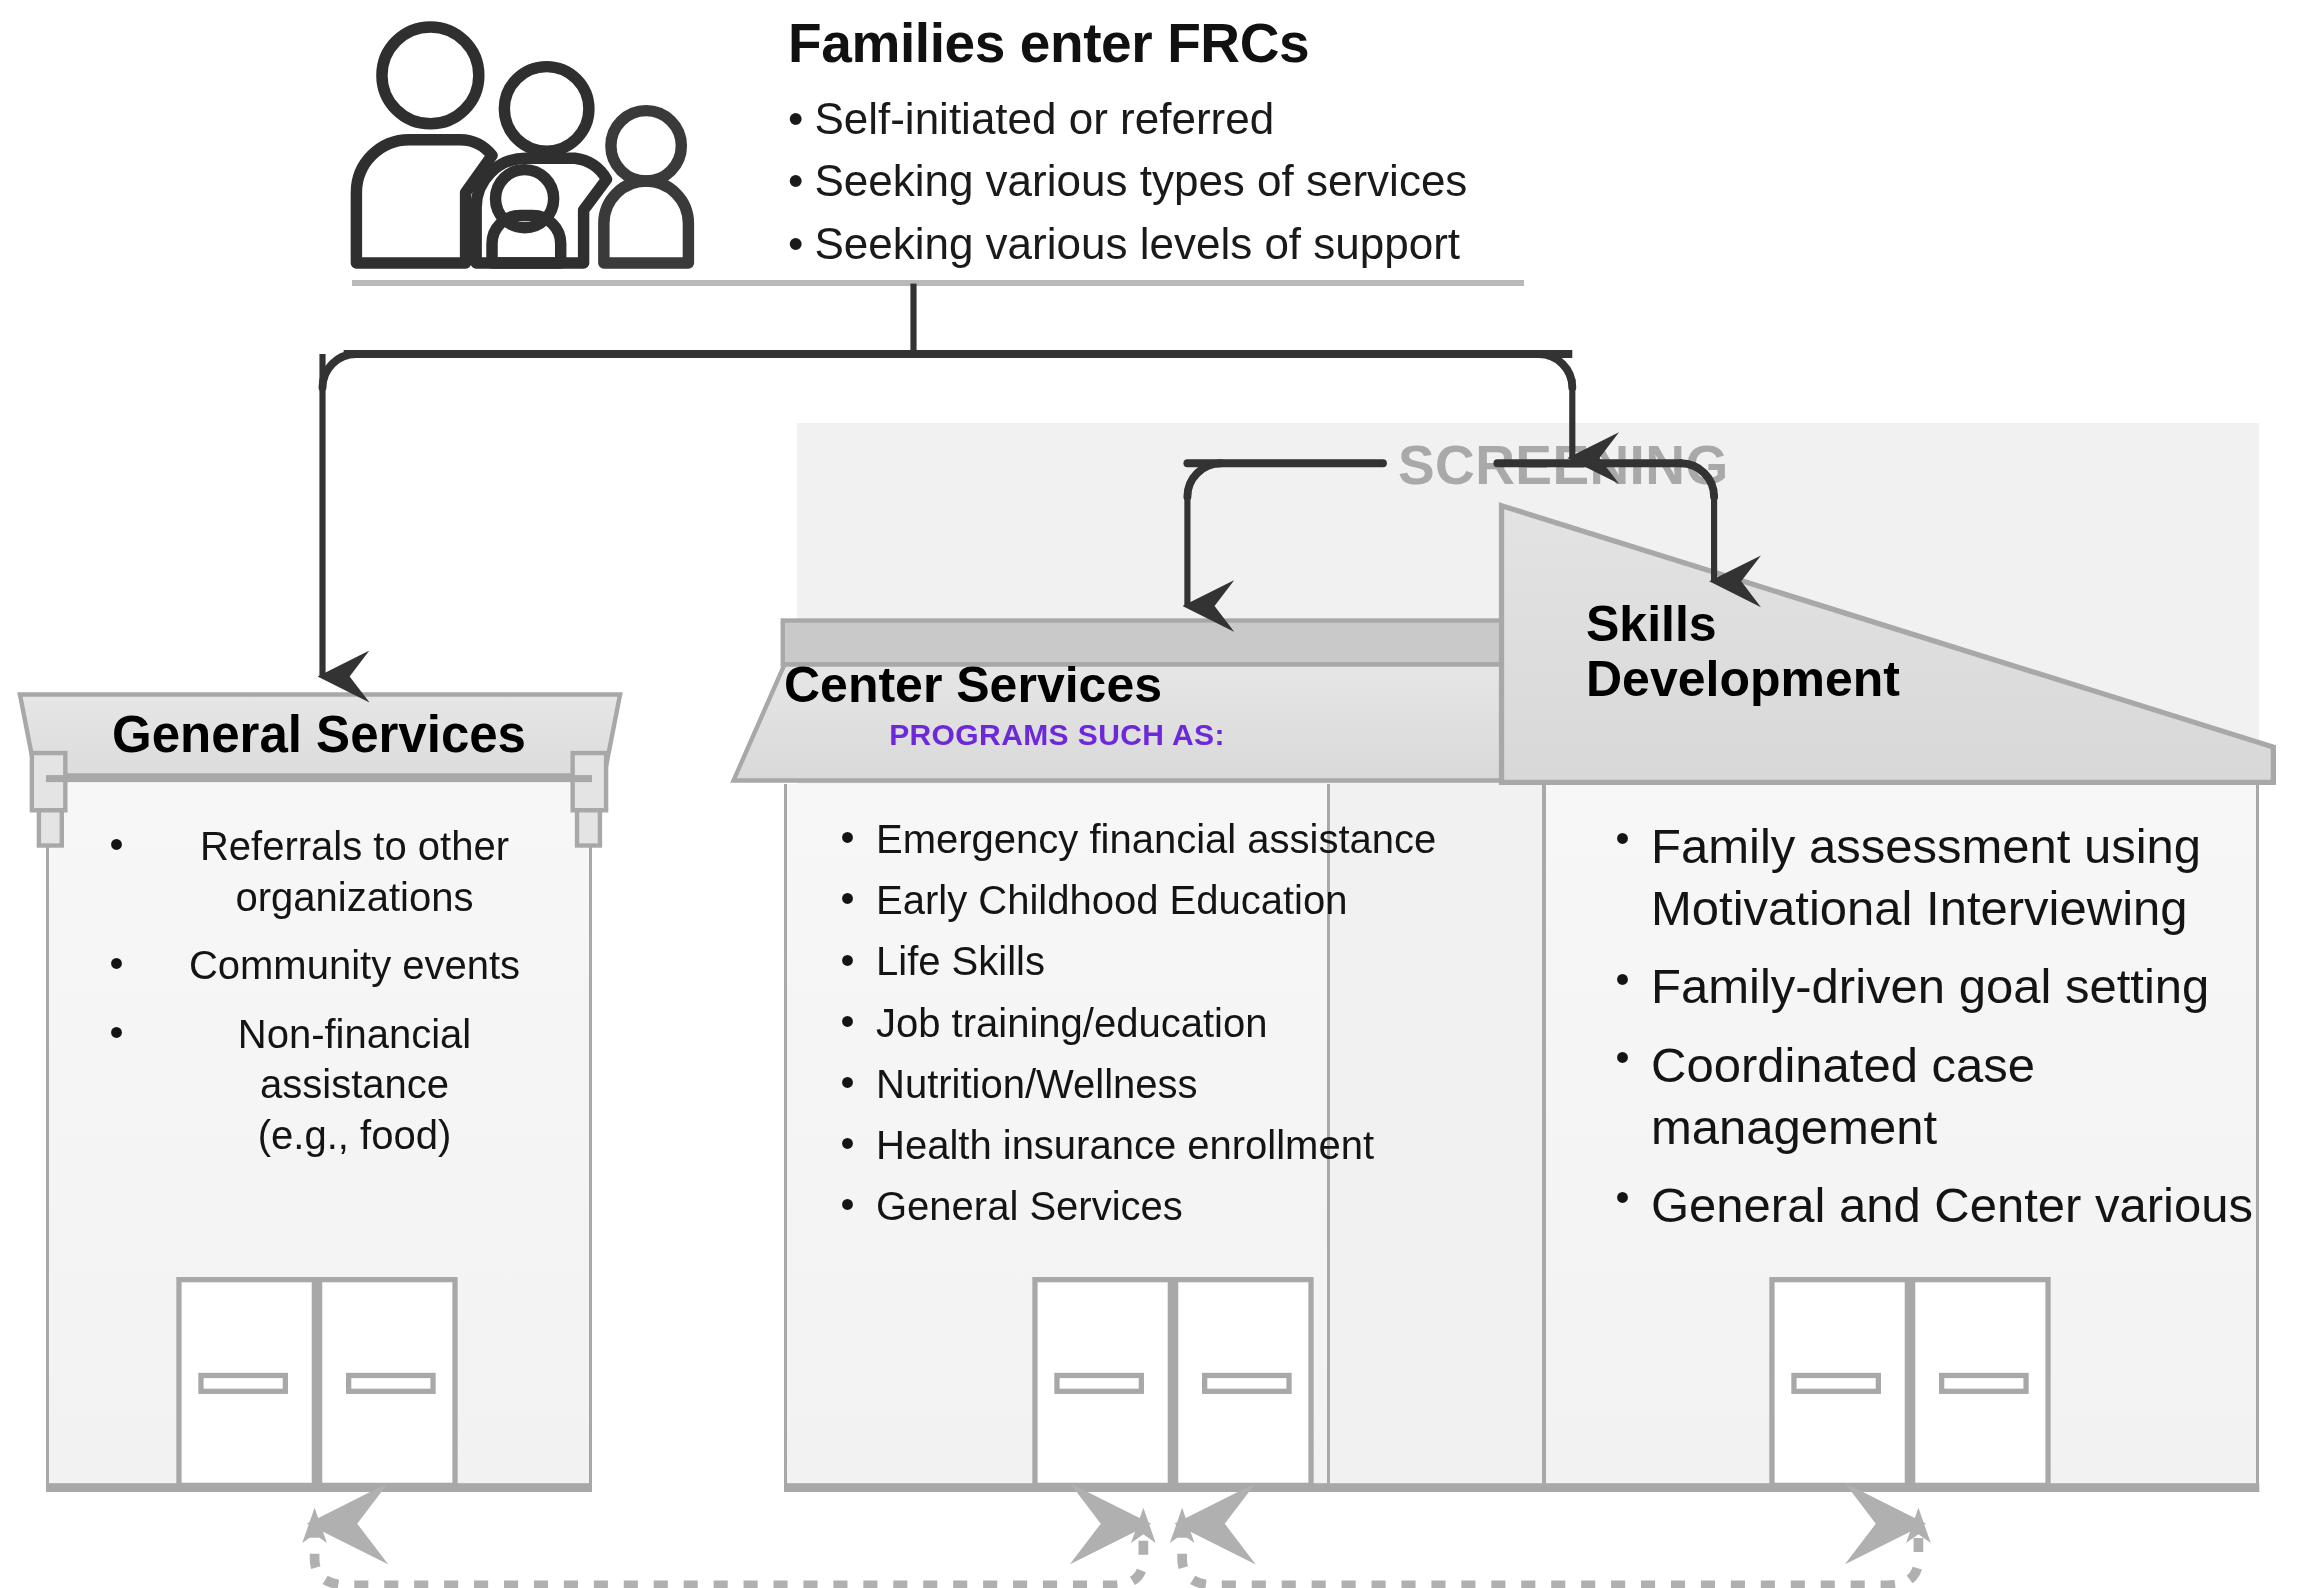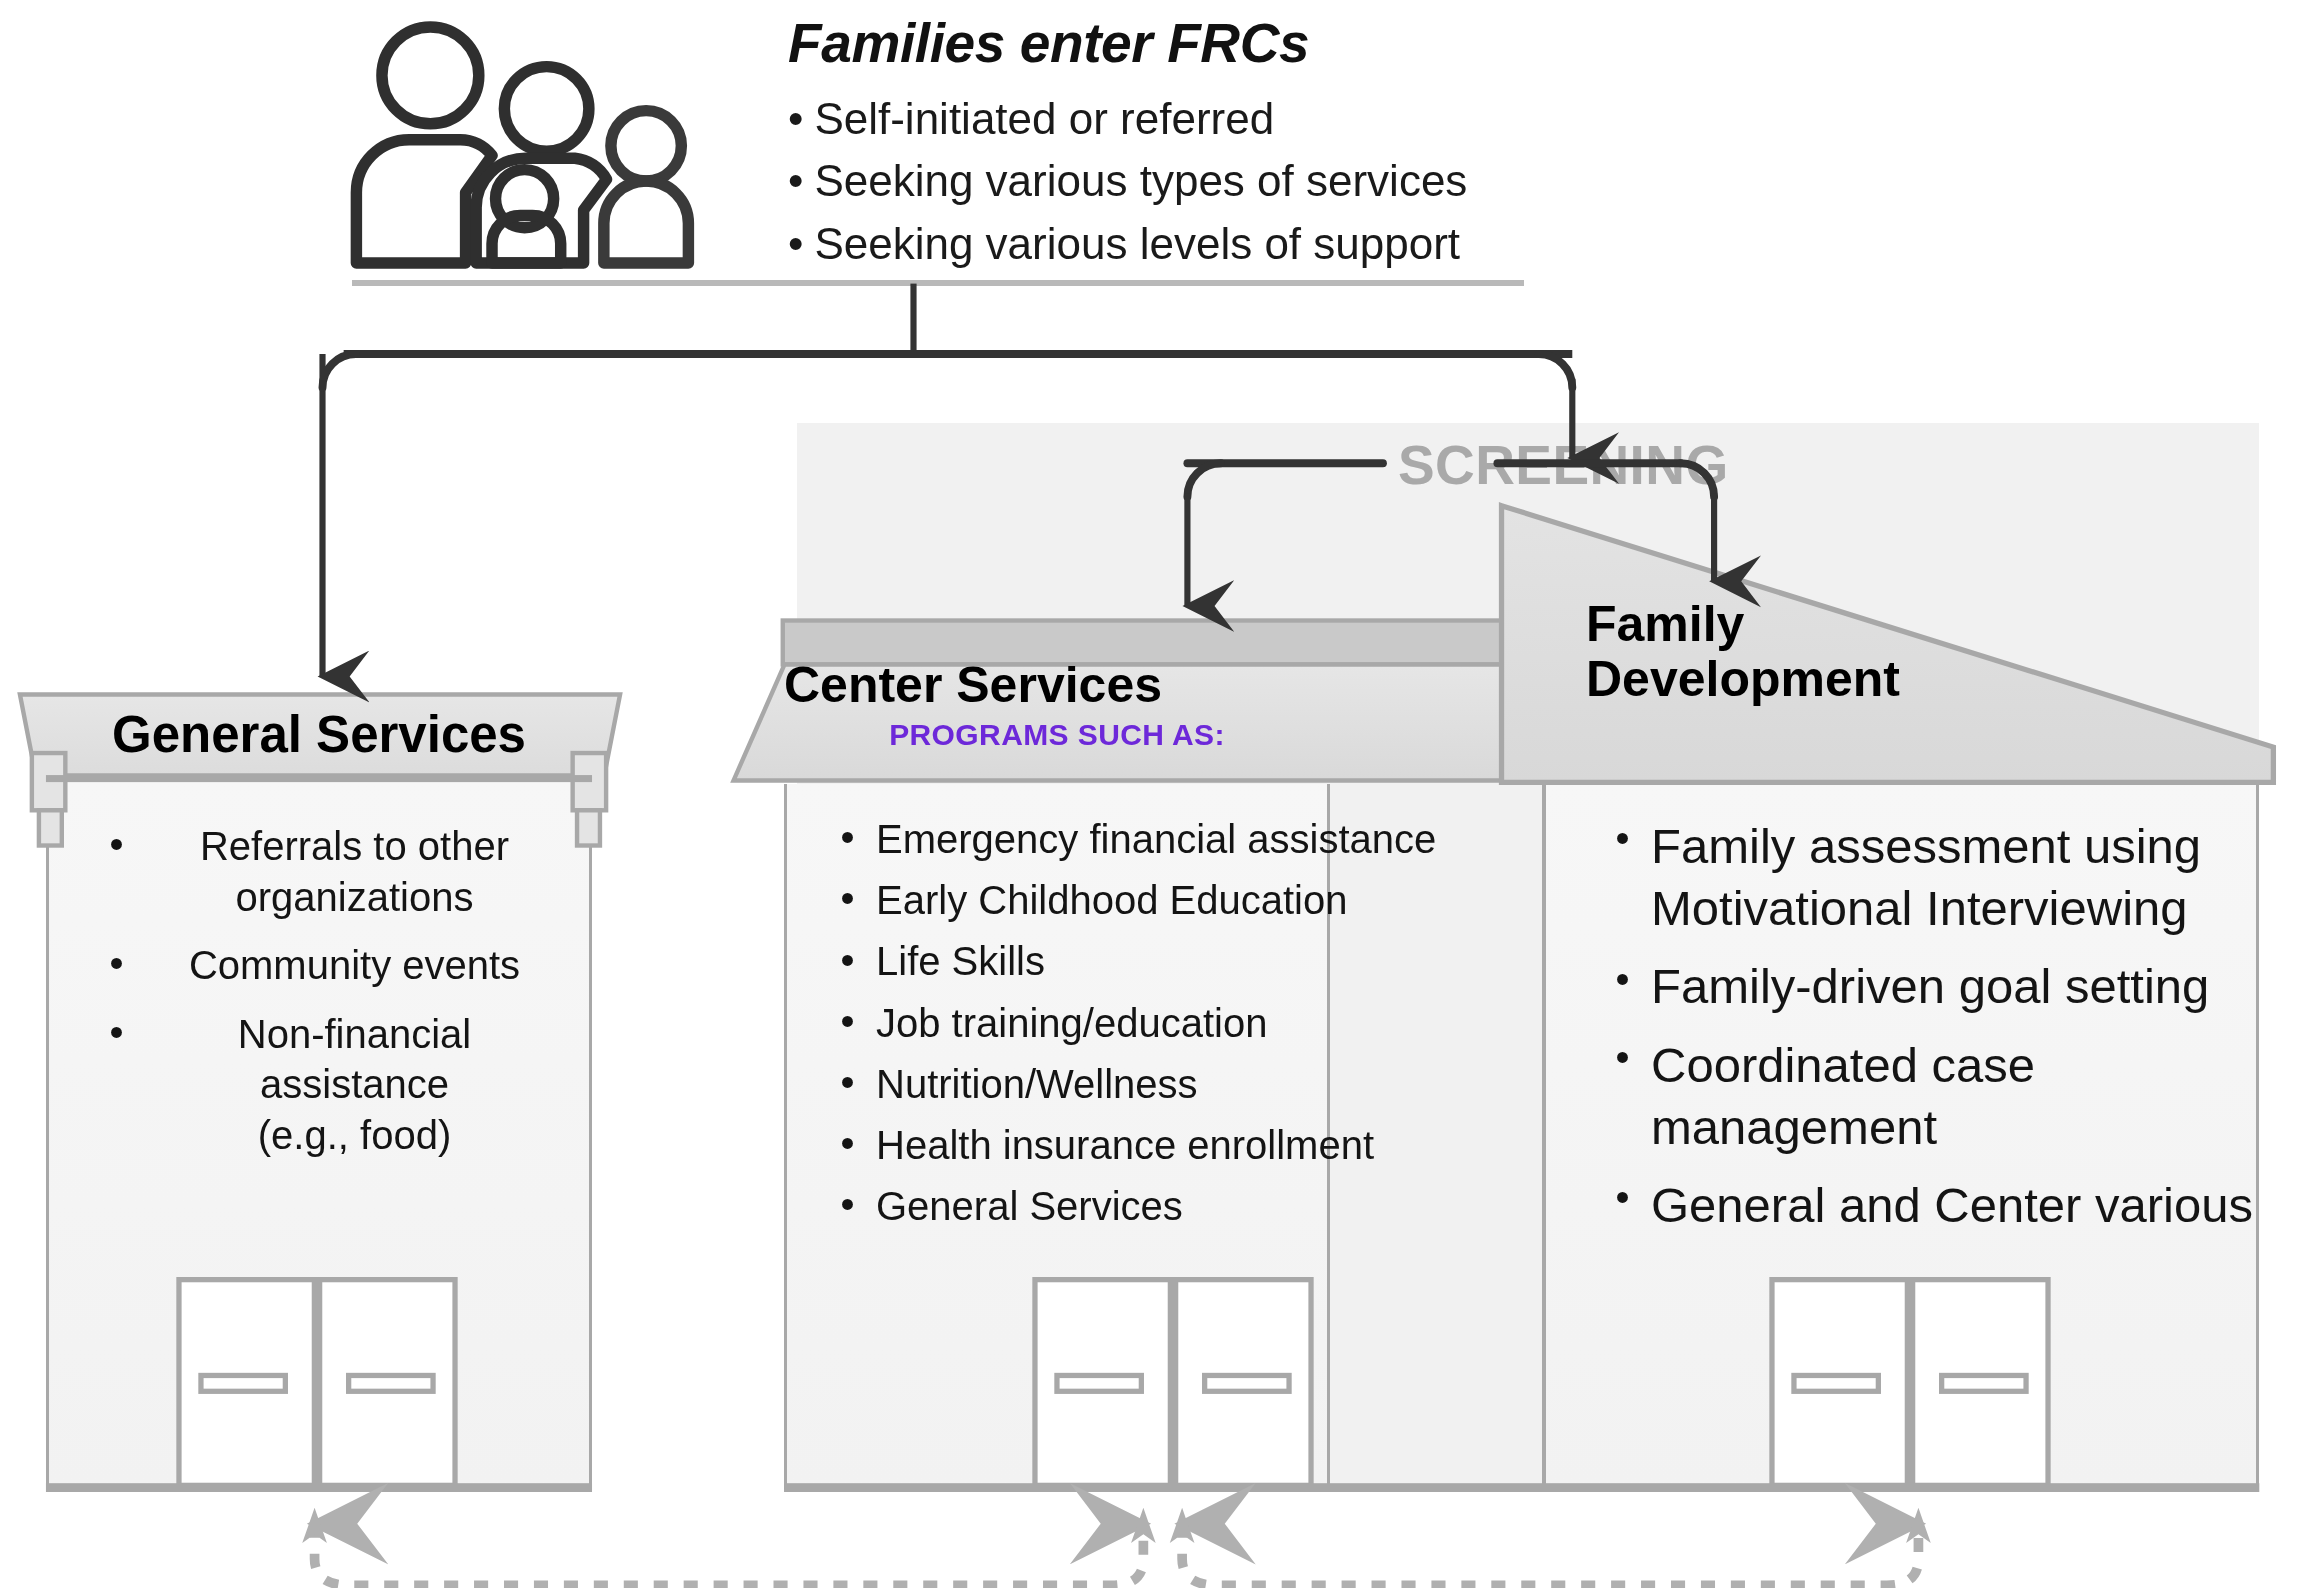--- a/index.html
+++ b/index.html
@@ -1,21 +1,21 @@
 <!DOCTYPE html>
 <html style="font-size:14px"><head>
 <meta charset="utf-8">
 <style>
   html,body{margin:0;padding:0;background:#ffffff;}
   body{font-family:"Liberation Sans", sans-serif;}
   #stage{position:relative;width:2307px;height:1588px;overflow:hidden;background:#fff;}
 
   
   #family-icon{position:absolute;left:344px;top:12.3px;width:370px;height:273px;}
-  #header-title{position:absolute;left:788px;top:10.6px;font-size:55px;font-weight:bold;color:#111;letter-spacing:-0.4px;font-style:italic;}
+  #header-title{position:absolute;left:788px;top:10.6px;font-size:55px;font-weight:bold;color:#111;letter-spacing:-0.4px;}
   #header-bullets{position:absolute;left:788px;top:88px;width:987px;}
   #header-bullets .hb{font-size:44px;color:#1a1a1a;line-height:1.42;white-space:nowrap;}
   #header-bullets .hb .dot{display:inline-block;width:26.4px;}
   .hrule{position:absolute;left:352px;top:280px;width:1172px;height:6.2px;background:#b9b9b9;}
 
   
   #screening-panel{position:absolute;left:797px;top:423px;width:1462px;height:1061px;background:#f1f1f1;}
   #screening-label{position:absolute;left:1398px;top:433px;font-size:55px;font-weight:bold;color:#a9a9a9;letter-spacing:0.4px;}
 
   
@@ -182,21 +182,21 @@
       <polygon points="4,4 880,278 880,318 4,318" fill="url(#fdgrad)" stroke="#a8a8a8" stroke-width="6"></polygon>
       <defs>
           <linearGradient id="fdgrad" x1="0" y1="0" x2="0" y2="1">
         <stop offset="0" stop-color="#e3e3e3"></stop>
             <stop offset="1" stop-color="#d8d8d8"></stop>
           </linearGradient>
         </defs>
     </svg>
   </div>
   <div id="fd-title">
-    <div>Family</div>
+    <div>Skills</div>
     <div>Development</div>
   </div>
   <div id="fd-list">
     <div class="li">
       <span>Family assessment using</span><br>
       <span>Motivational Interviewing</span>
     </div>
     <div class="li">
       <span>Family-driven goal setting</span>
     </div>

